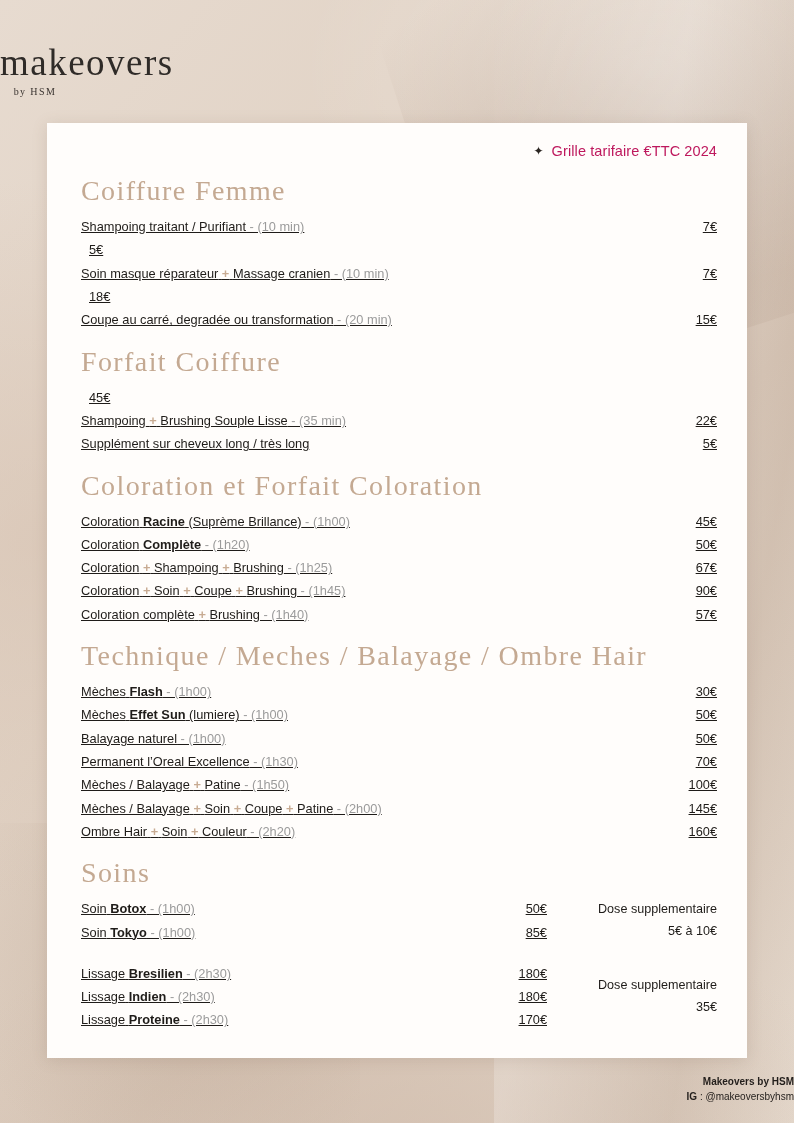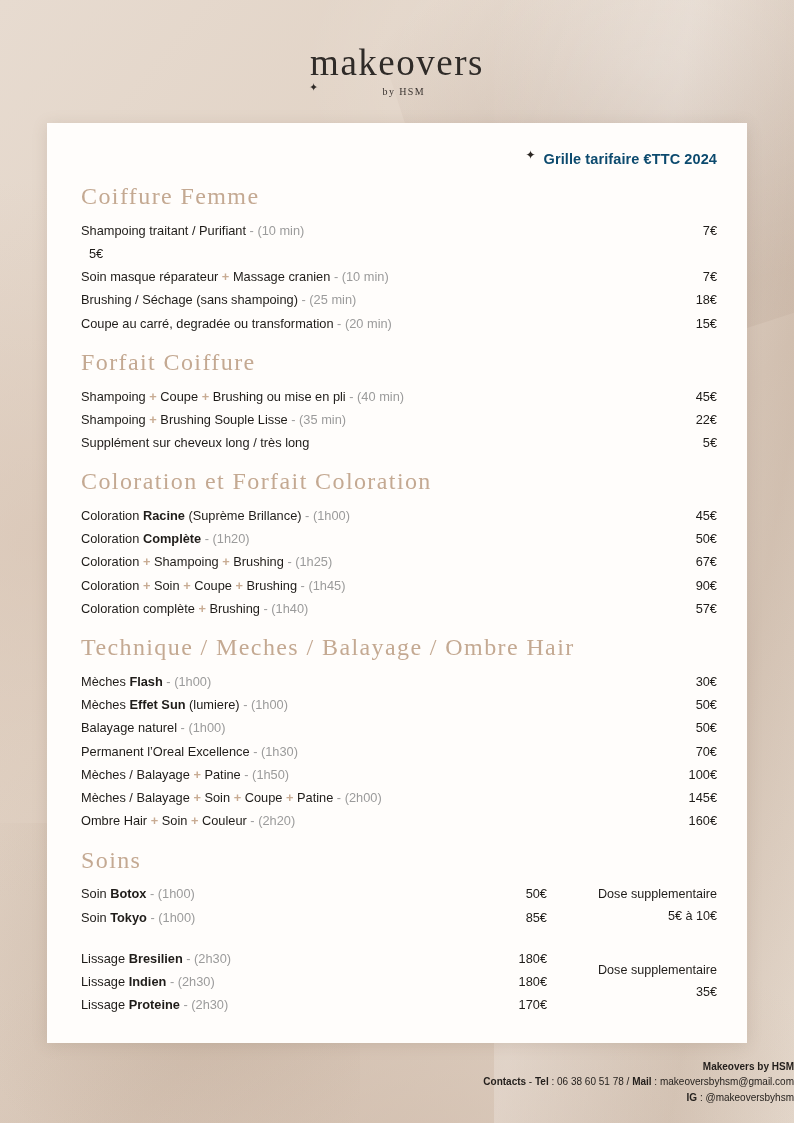--- a/index.html
+++ b/index.html
@@ -39,21 +39,21 @@
   .bg-fold3 {
     position: absolute;
     left: -60px; bottom: -80px;
     width: 420px; height: 380px;
     background: radial-gradient(ellipse at 60% 30%, rgba(170,146,126,0.28), rgba(170,146,126,0) 68%);
   }
 
   
   .logo-wrap {
     position: relative;
-    text-align: center;
+    text-align: left;
     padding-top: 44px;
   }
   .logo-main {
     font-family: "Liberation Serif", serif;
     font-size: 37px;
     letter-spacing: 1.5px;
     color: #2f2b28;
     font-weight: 400;
     line-height: 1;
     display: inline-block;
@@ -90,48 +90,48 @@
     gap: 8px;
     padding: 2px 0 10px 0;
   }
   .sparkle-icon {
     font-size: 12px;
     color: #2b2622;
     line-height: 1;
   }
   .card-title {
     font-size: 14.5px;
-    font-weight: bold;
-    color: #0c4a6e;
+    font-weight: normal;
+    color: #be185d;
     letter-spacing: 0.1px;
-    margin-top: 8px;
   }
 
   
   .section {
     margin-top: 14px;
   }
   .section:first-of-type { margin-top: 6px; }
   .section-title {
     font-family: "Liberation Serif", serif;
-    font-size: 24px;
+    font-size: 28px;
     color: #c4a992;
     letter-spacing: 1.4px;
     font-weight: 400;
     margin: 0 0 8px 4px;
     line-height: 1.15;
   }
   .rows { display: block; }
   .row {
     display: flex;
     align-items: flex-start;
     font-size: 12.8px;
     color: #1f1c19;
     padding: 3px 0;
     line-height: 1.35;
+    text-decoration: underline;
   }
   .row-label { flex: 1 1 auto; padding-left: 4px; }
   .row-price {
     flex: 0 0 auto;
     text-align: right;
     white-space: nowrap;
     padding-left: 12px;
   }
   .muted { color: #9b9b9b; }
   .plus { color: #c8ab92; font-weight: bold; }
@@ -204,34 +204,32 @@
             <div class="row-price">7€</div>
           </div>
           <div class="row">
             <div class="row-price">5€</div>
           </div>
           <div class="row">
             <div class="row-label"><span>Soin masque réparateur</span> <span class="plus">+</span> <span>Massage cranien</span><span class="muted"> - (10 min)</span></div>
             <div class="row-price">7€</div>
           </div>
           <div class="row">
-            <div class="row-label"><span>Brushing / Séchage (sans shampoing)</span><span class="muted"> - (25 min)</span></div>
             <div class="row-price">18€</div>
           </div>
           <div class="row">
             <div class="row-label"><span>Coupe au carré, degradée ou transformation</span><span class="muted"> - (20 min)</span></div>
             <div class="row-price">15€</div>
           </div>
         </div>
       </div>
       <div class="section">
         <div class="section-title">Forfait Coiffure</div>
         <div class="rows">
           <div class="row">
-            <div class="row-label"><span>Shampoing</span> <span class="plus">+</span> <span>Coupe</span> <span class="plus">+</span> <span>Brushing ou mise en pli</span><span class="muted"> - (40 min)</span></div>
             <div class="row-price">45€</div>
           </div>
           <div class="row">
             <div class="row-label"><span>Shampoing</span> <span class="plus">+</span> <span>Brushing Souple Lisse</span><span class="muted"> - (35 min)</span></div>
             <div class="row-price">22€</div>
           </div>
           <div class="row">
             <div class="row-label"><span>Supplément sur cheveux long / très long</span></div>
             <div class="row-price">5€</div>
           </div>
@@ -339,18 +337,15 @@
         <div>35€</div>
       </div>
     </div>
   </div>
 
 </div>
 
 <div class="footer">
   <div class="line1">Makeovers by HSM</div>
   <div>
-    <span class="b">Contacts</span><span> - </span><span class="b">Tel</span><span> : </span><span>06 38 60 51 78</span><span> / </span><span class="b">Mail</span><span> : </span><span>makeoversbyhsm@gmail.com</span>
-  </div>
-  <div>
     <span class="b">IG</span><span> : </span><span>@makeoversbyhsm</span>
   </div>
 </div>
 
 </body></html>

